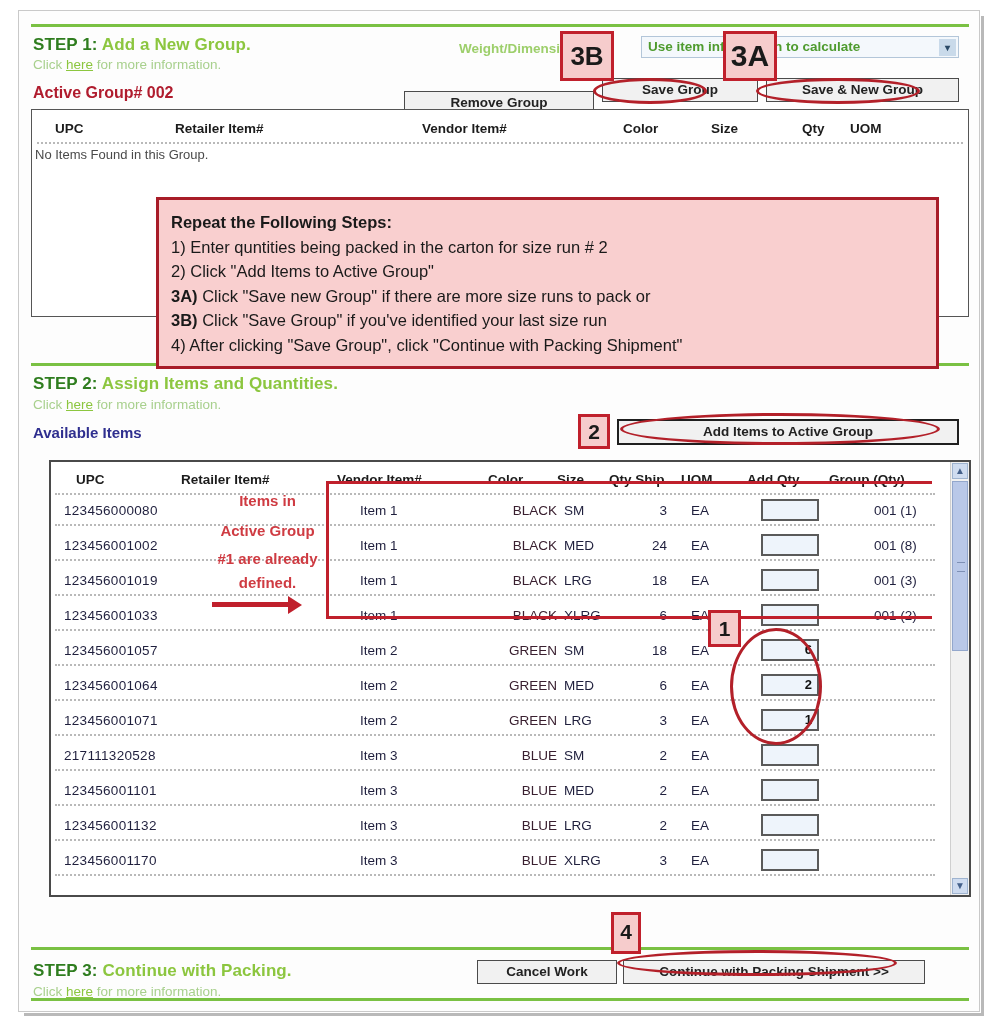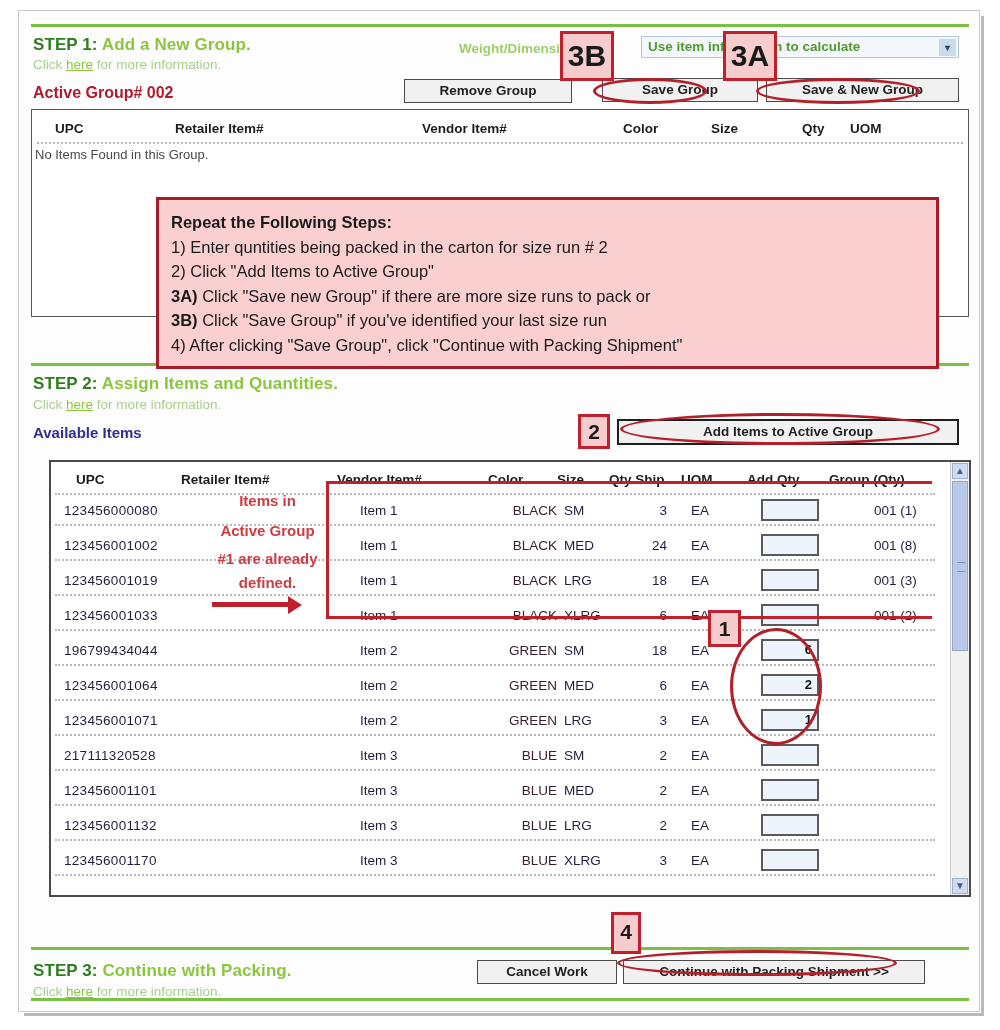--- a/index.html
+++ b/index.html
@@ -323,21 +323,21 @@
     <span>Click </span><a href="#">here</a><span> for more information.</span>
   </div>
   <div class="active-group" style="left:14px; top:73px;">Active Group# 002</div>
 
   <div class="wd-label" style="left:440px; top:30px;">Weight/Dimensions:</div>
   <div class="wd-select" style="left:622px; top:25px; width:318px;">
     <span>Use item information to calculate</span>
     <span class="arrowbox">▾</span>
   </div>
 
-  <div class="btn" style="left:385px; top:68px; width:168px;">Remove Group</div>
+  <div class="btn" style="left:385px; top:80px; width:190px;">Remove Group</div>
   <div class="btn" style="left:583px; top:67px; width:156px;">Save Group</div>
   <div class="btn" style="left:747px; top:67px; width:193px;">Save &amp; New Group</div>
 
   <div class="panel" style="left:12px; top:98px; width:938px; height:208px;"></div>
   <div class="gt-head" style="left:36px;  top:110px;">UPC</div>
   <div class="gt-head" style="left:156px; top:110px;">Retailer Item#</div>
   <div class="gt-head" style="left:403px; top:110px;">Vendor Item#</div>
   <div class="gt-head" style="left:604px; top:110px;">Color</div>
   <div class="gt-head" style="left:692px; top:110px;">Size</div>
   <div class="gt-head" style="left:783px; top:110px;">Qty</div>
@@ -415,21 +415,21 @@
       <div class="dotted" style="left: 36px; top: 583px; width: 880px;"></div>
       <div class="cell upc" style="left: 45px; top: 597px;">123456001033</div>
       <div class="cell " style="left: 341px; top: 597px;">Item 1</div>
       <div class="cell color" style="left: 486px; top: 597px; width: 52px; text-align: right;">BLACK</div>
       <div class="cell " style="left: 545px; top: 597px;">XLRG</div>
       <div class="cell num" style="left: 600px; top: 597px; width: 48px; text-align: right;">6</div>
       <div class="cell " style="left: 672px; top: 597px;">EA</div>
       <div class="cell " style="left: 855px; top: 597px;">001 (2)</div>
       <div class="qty-box" style="left: 742px; top: 593px;"></div>
       <div class="dotted" style="left: 36px; top: 618px; width: 880px;"></div>
-      <div class="cell upc" style="left: 45px; top: 632px;">196799434044</div>
+      <div class="cell upc" style="left: 45px; top: 632px;">123456001057</div>
       <div class="cell " style="left: 341px; top: 632px;">Item 2</div>
       <div class="cell color" style="left: 486px; top: 632px; width: 52px; text-align: right;">GREEN</div>
       <div class="cell " style="left: 545px; top: 632px;">SM</div>
       <div class="cell num" style="left: 600px; top: 632px; width: 48px; text-align: right;">18</div>
       <div class="cell " style="left: 672px; top: 632px;">EA</div>
       <div class="qty-box" style="left: 742px; top: 628px;">6</div>
       <div class="dotted" style="left: 36px; top: 653px; width: 880px;"></div>
       <div class="cell upc" style="left: 45px; top: 667px;">123456001064</div>
       <div class="cell " style="left: 341px; top: 667px;">Item 2</div>
       <div class="cell color" style="left: 486px; top: 667px; width: 52px; text-align: right;">GREEN</div>
@@ -485,21 +485,21 @@
     <span class="lite">Continue with Packing.</span>
   </div>
   <div class="step-sub" style="left:14px; top:973px;">
     <span>Click </span><a href="#">here</a><span> for more information.</span>
   </div>
   <div class="btn" style="left:458px; top:949px; width:140px;">Cancel Work</div>
   <div class="btn" style="left:604px; top:949px; width:302px;">Continue with Packing Shipment &gt;&gt;</div>
 
 </div>
 
-<div class="numbox" style="left:560px; top:31px;  width:54px; height:50px; font-size:30px; line-height:44px;">3B</div>
+<div class="numbox" style="left:560px; top:31px;  width:54px; height:50px; font-size:26px; line-height:44px;">3B</div>
 <div class="numbox" style="left:723px; top:31px;  width:54px; height:50px; font-size:30px; line-height:44px;">3A</div>
 <div class="ellipse" style="left:593px; top:78px; width:114px; height:26px;"></div>
 <div class="ellipse" style="left:756px; top:78px; width:164px; height:26px;"></div>
 
 <div class="numbox" style="left:578px; top:414px; width:32px; height:35px; font-size:21px; line-height:29px;">2</div>
 <div class="ellipse" style="left:620px; top:413px; width:320px; height:32px;"></div>
 
 <div class="rbox" style="left:326px; top:481px; width:606px; height:138px; border-right:none;"></div>
 <div class="anno-text" style="left:185px; top:490px; width:165px;">Items in</div>
 <div class="anno-text" style="left:185px; top:520px; width:165px;">Active Group</div>

